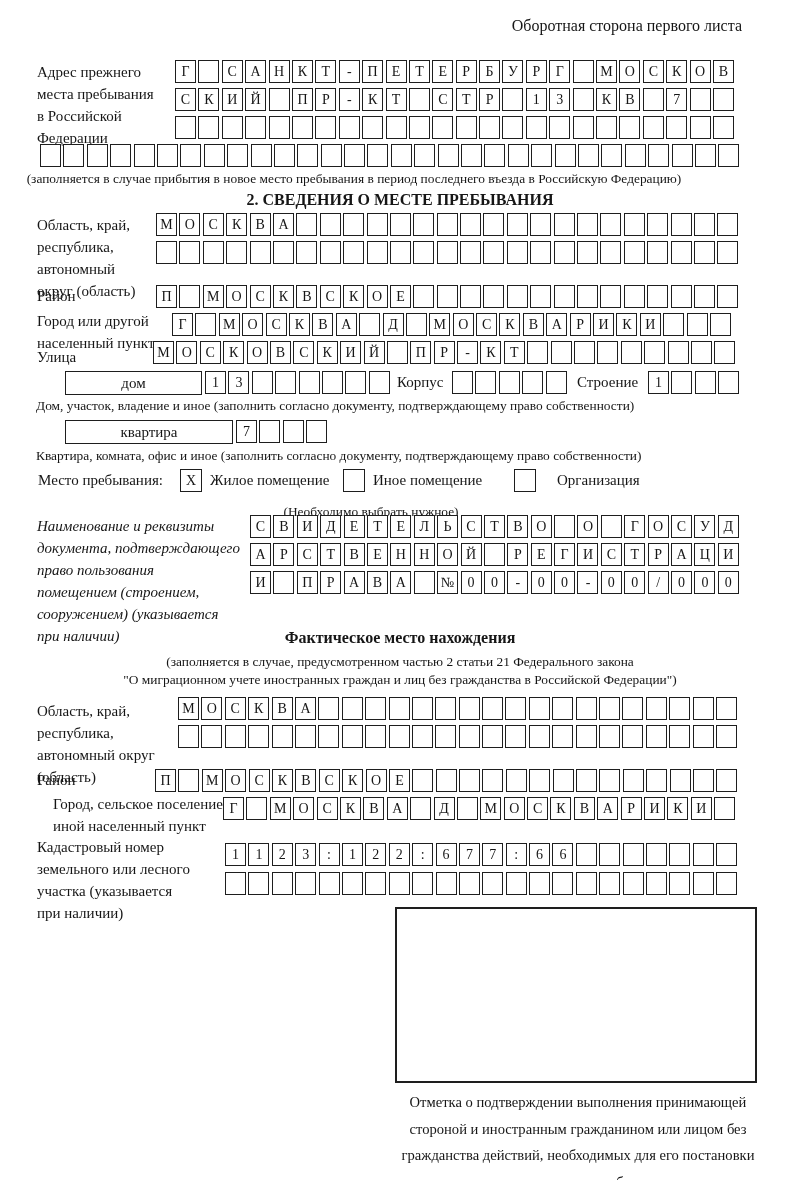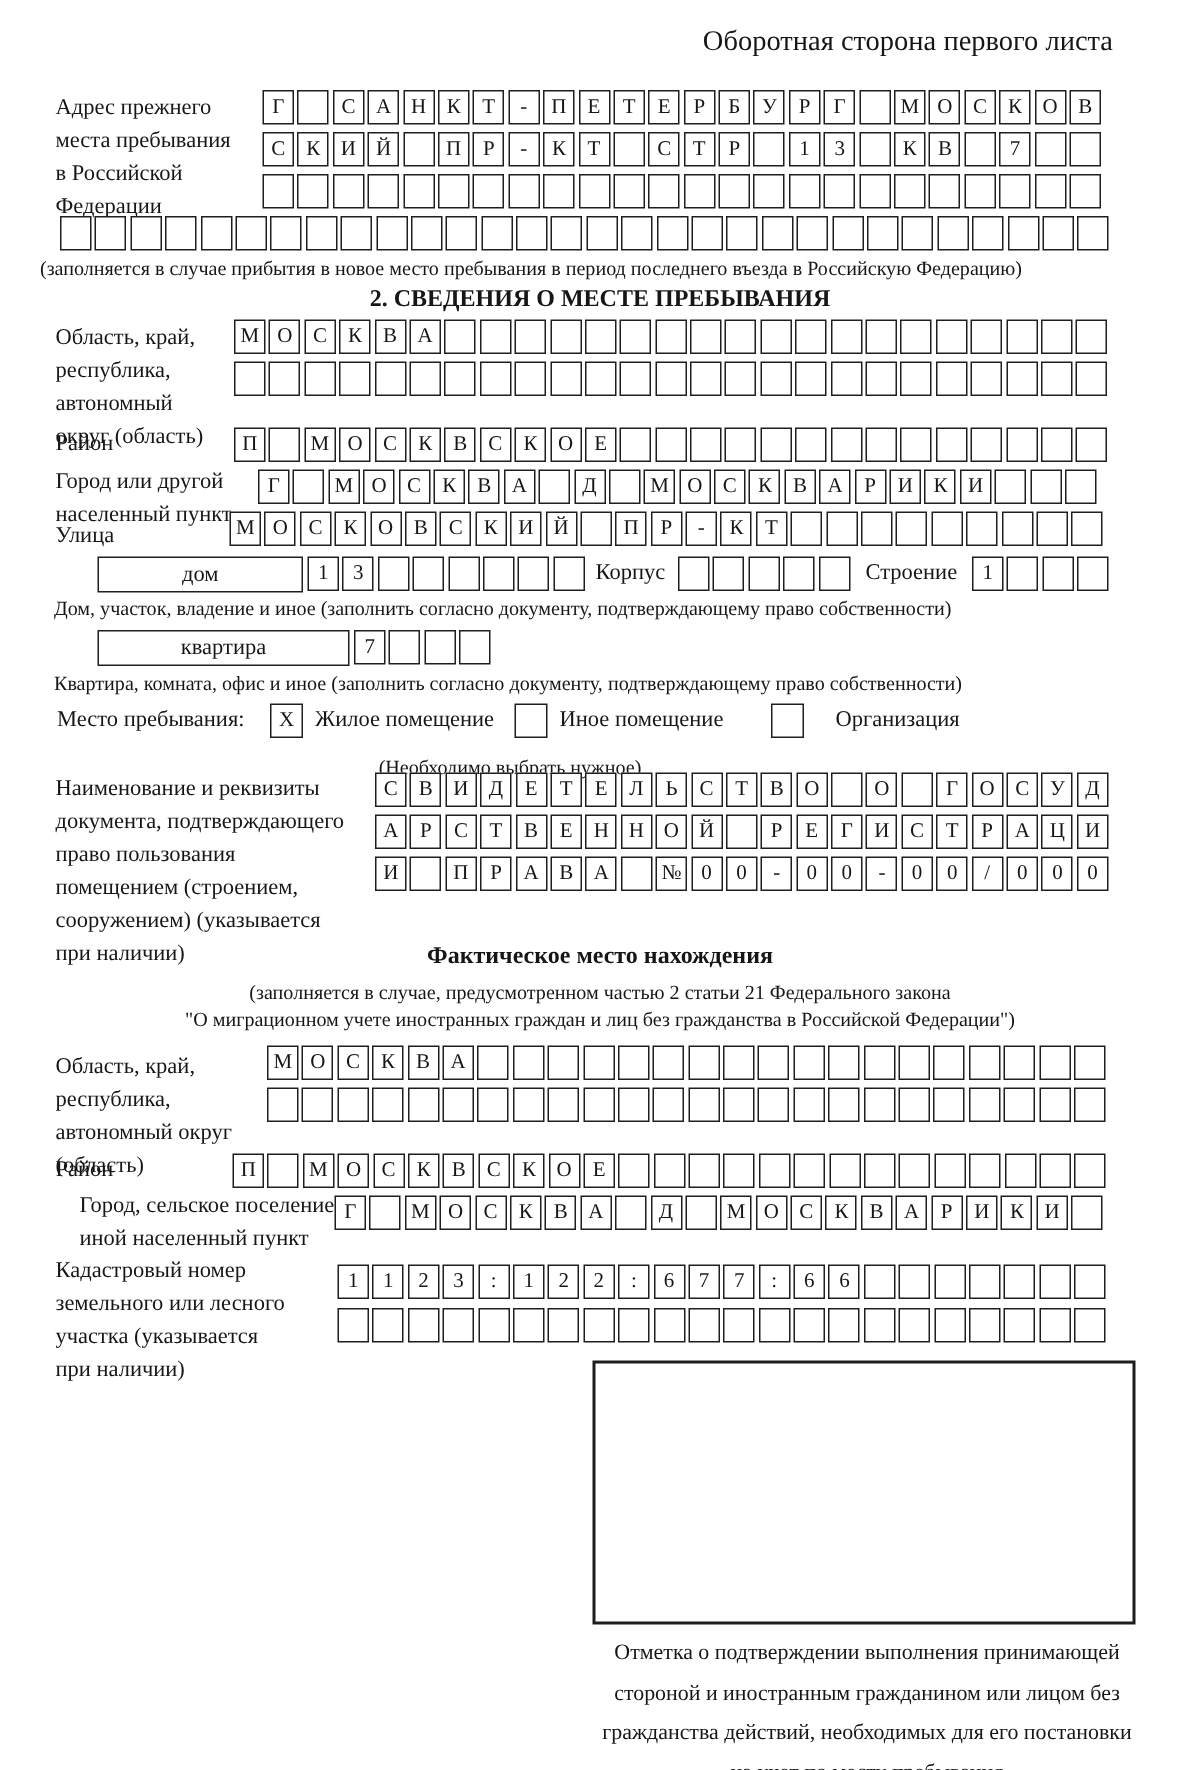--- a/index.html
+++ b/index.html
@@ -28,21 +28,21 @@
     position:absolute; box-sizing:border-box; width:22px; height:23px;
     border:1.6px solid #1e1e1e; display:flex; align-items:center; justify-content:center;
     font-size:14px; background:#fff;
   }
   .stampbox { position:absolute; box-sizing:border-box; border:2px solid #1e1e1e; background:#fff; }
   .caption { position:absolute; font-size:14.6px; line-height:26.5px; text-align:center; }
 </style>
 </head>
 <body>
 
-<div class="lbl" style="top:17px; right:58px; font-size:19px;">Оборотная сторона первого листа</div>
+<div class="lbl" style="top:17px; right:58px; font-size:16px;">Оборотная сторона первого листа</div>
 
 <div class="lblblock" style="left:37px; top:61px;">
   <div>Адрес прежнего</div>
   <div>места пребывания</div>
   <div>в Российской</div>
   <div>Федерации</div>
 </div>
 <div class="cellrow" style="left:175px; top:60px;">
     <div class="cell">Г</div>
     <div class="cell"></div>
@@ -344,23 +344,23 @@
   </div>
 <div class="note" style="left:36px; top:448px; text-align:left;">Квартира, комната, офис и иное (заполнить согласно документу, подтверждающему право собственности)</div>
 
 <div class="lbl" style="left:38px; top:472px;">Место пребывания:</div>
 <div class="cb" style="left:180px; top:469px;">X</div>
 <div class="lbl" style="left:210px; top:472px;">Жилое помещение</div>
 <div class="cb" style="left:343px; top:469px;"></div>
 <div class="lbl" style="left:373px; top:472px;">Иное помещение</div>
 <div class="cb" style="left:514px; top:469px;"></div>
 <div class="lbl" style="left:557px; top:472px;">Организация</div>
-<div class="note" style="left:0; top:504px; width:680px;">(Необходимо выбрать нужное)</div>
-
-<div class="lblblock" style="left:37px; top:515px;">
+<div class="note" style="left:0; top:504px; width:680px;padding-left:31px;">(Необходимо выбрать нужное)</div>
+
+<div class="lblblock" style="left:37px; top:515px;font-style:italic;">
   <div>Наименование и реквизиты</div>
   <div>документа, подтверждающего</div>
   <div>право пользования</div>
   <div>помещением (строением,</div>
   <div>сооружением) (указывается</div>
   <div>при наличии)</div>
 </div>
 <div class="cellrow" style="left:250px; top:515px;">
     <div class="cell">С</div>
     <div class="cell">В</div>

